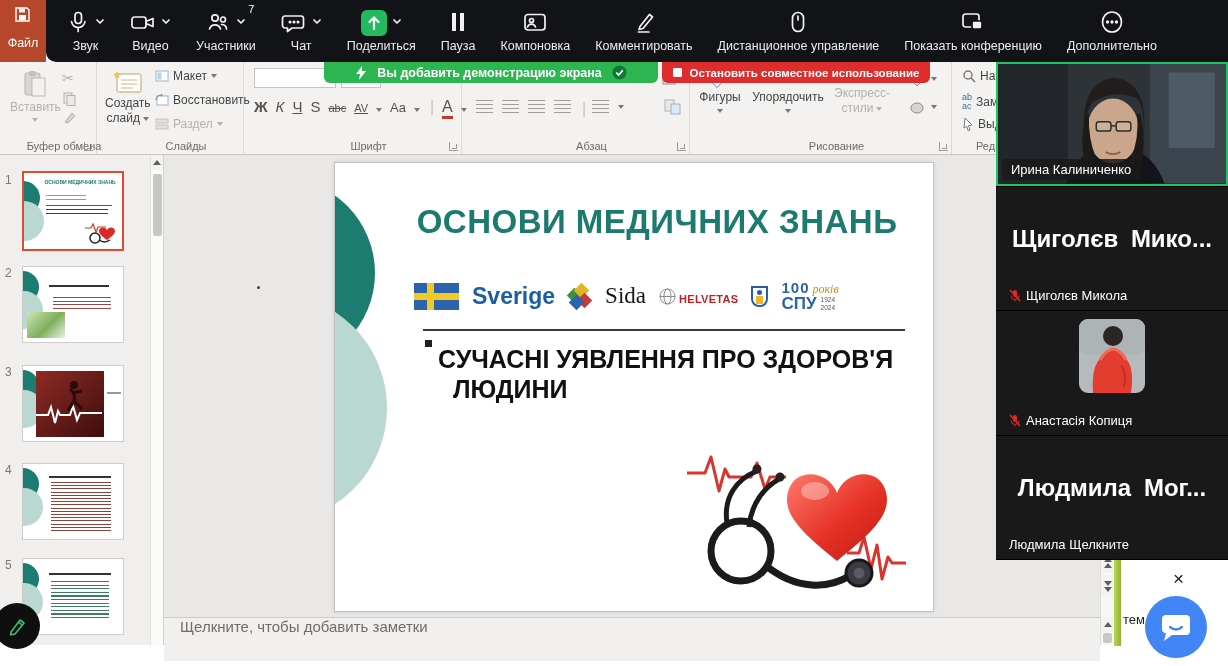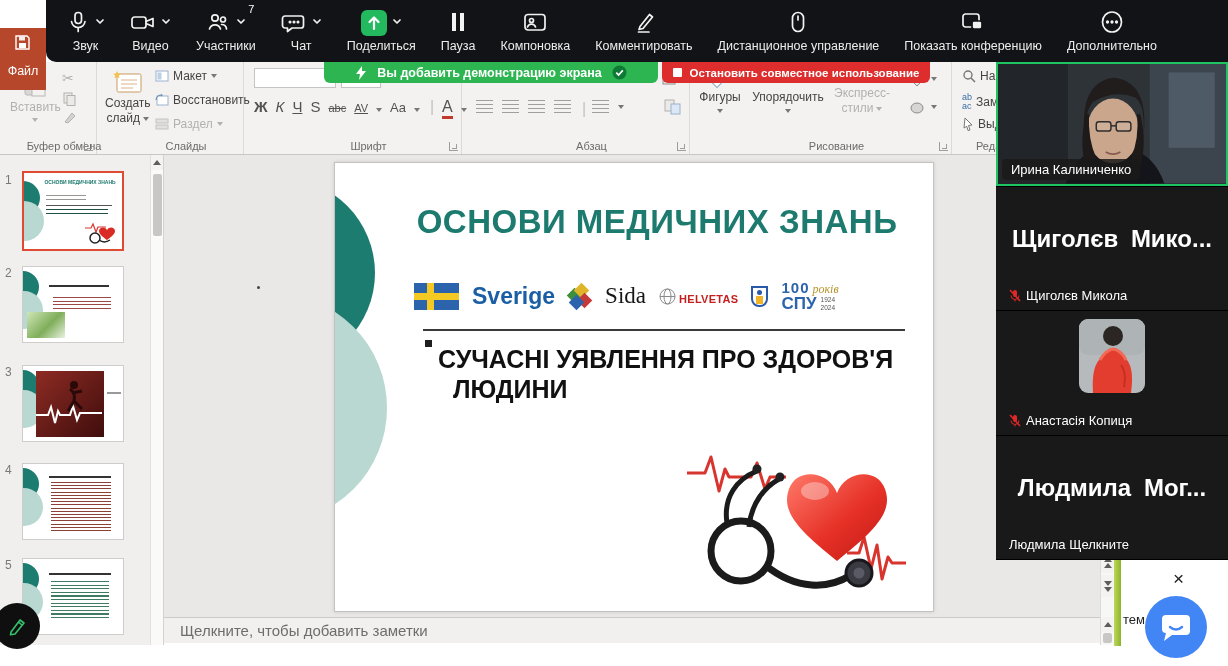--- a/index.html
+++ b/index.html
@@ -1,20 +1,20 @@
 <!DOCTYPE html>
 <html><head>
 <meta charset="utf-8">
 <style>
   * { margin:0; padding:0; box-sizing:border-box; }
   html,body { width:1228px; height:666px; overflow:hidden; background:#fff;
     font-family:"Liberation Sans", sans-serif; }
 
   
-  #file-col { position:absolute; left:0; top:0; width:46px; height:62px; background:#b7472a; z-index:20;margin-top:28px; }
+  #file-col { position:absolute; left:0; top:0; width:46px; height:62px; background:#b7472a; z-index:20; }
   #file-col .save-ico { position:absolute; left:14px; top:6px; }
   #file-col .file-label { position:absolute; left:0; top:36px; width:46px; text-align:center; color:#fff; font-size:12.5px; }
   #zoom-toolbar { position:absolute; left:46px; top:0; width:1182px; height:62px; background:#121316;
     border-bottom-left-radius:10px; display:flex; align-items:center; gap:25px; padding:0 10px 0 20px; z-index:30; }
   .ztb-item { display:flex; flex-direction:column; align-items:center; gap:3px; color:#e8e8e8; cursor:default; position:relative; }
   .ztb-item .irow { display:flex; align-items:flex-start; gap:5px; height:26px; }
   .ztb-item .lbl { font-size:12.5px; white-space:nowrap; color:#ededed; }
   .ztb-badge { position:absolute; top:-7px; right:-8px; font-size:11px; color:#fff; }
   .share-btn { width:26px; height:26px; background:#22b95f; border-radius:6px; display:flex; align-items:center; justify-content:center; }
   svg.wico { stroke:#f2f2f2; fill:none; stroke-width:1.7; stroke-linecap:round; stroke-linejoin:round; }
@@ -86,22 +86,22 @@
   .spu-spu { color:#2b63ad; font-size:17px; font-weight:bold; }
   .spu-years { color:#555; font-size:6.5px; line-height:1.1; }
   #slide-line { position:absolute; left:88px; top:166px; width:482px; height:2px; background:#3a3a3a; }
   #slide-bullet { position:absolute; left:90px; top:177px; width:7px; height:7px; background:#1f1f1f; }
   #slide-subtitle { position:absolute; left:103px; top:182px; width:470px; color:#111;
     font-size:25px; font-weight:bold; line-height:1.18; text-indent:-15px; padding-left:15px; }
   #heart-img { position:absolute; left:344px; top:268px; }
   .stray-dot { position:absolute; left:93px; top:131px; width:3px; height:3px; background:#444; border-radius:50%; }
 
   
-  #notes { position:absolute; left:164px; top:617px; width:936px; height:26px; background:#f1f0ef;
-    border-top:1px solid #cdcbc9; z-index:2; display:flex; align-items:center; padding-left:16px; }
+  #notes { position:absolute; left:164px; top:617px; width:936px; height:44px; background:#f1f0ef;
+    border-top:1px solid #cdcbc9; z-index:2; display:flex; padding-left:16px; }
   #notes span { color:#6f6d6b; font-size:15px; }
 
   
   #slide-scroll { position:absolute; left:1100px; top:155px; width:14px; height:462px; background:#f7f7f6;
     border-left:1px solid #dddbd9; z-index:2; }
   #notes-scroll { position:absolute; left:1100px; top:617px; width:14px; height:28px; background:#f7f7f6;
     border-left:1px solid #dddbd9; z-index:2; }
   #green-strip { position:absolute; left:1114px; top:555px; width:7px; height:91px;
     background:linear-gradient(to right,#bcd75a,#8fb32c); z-index:4; }
 

